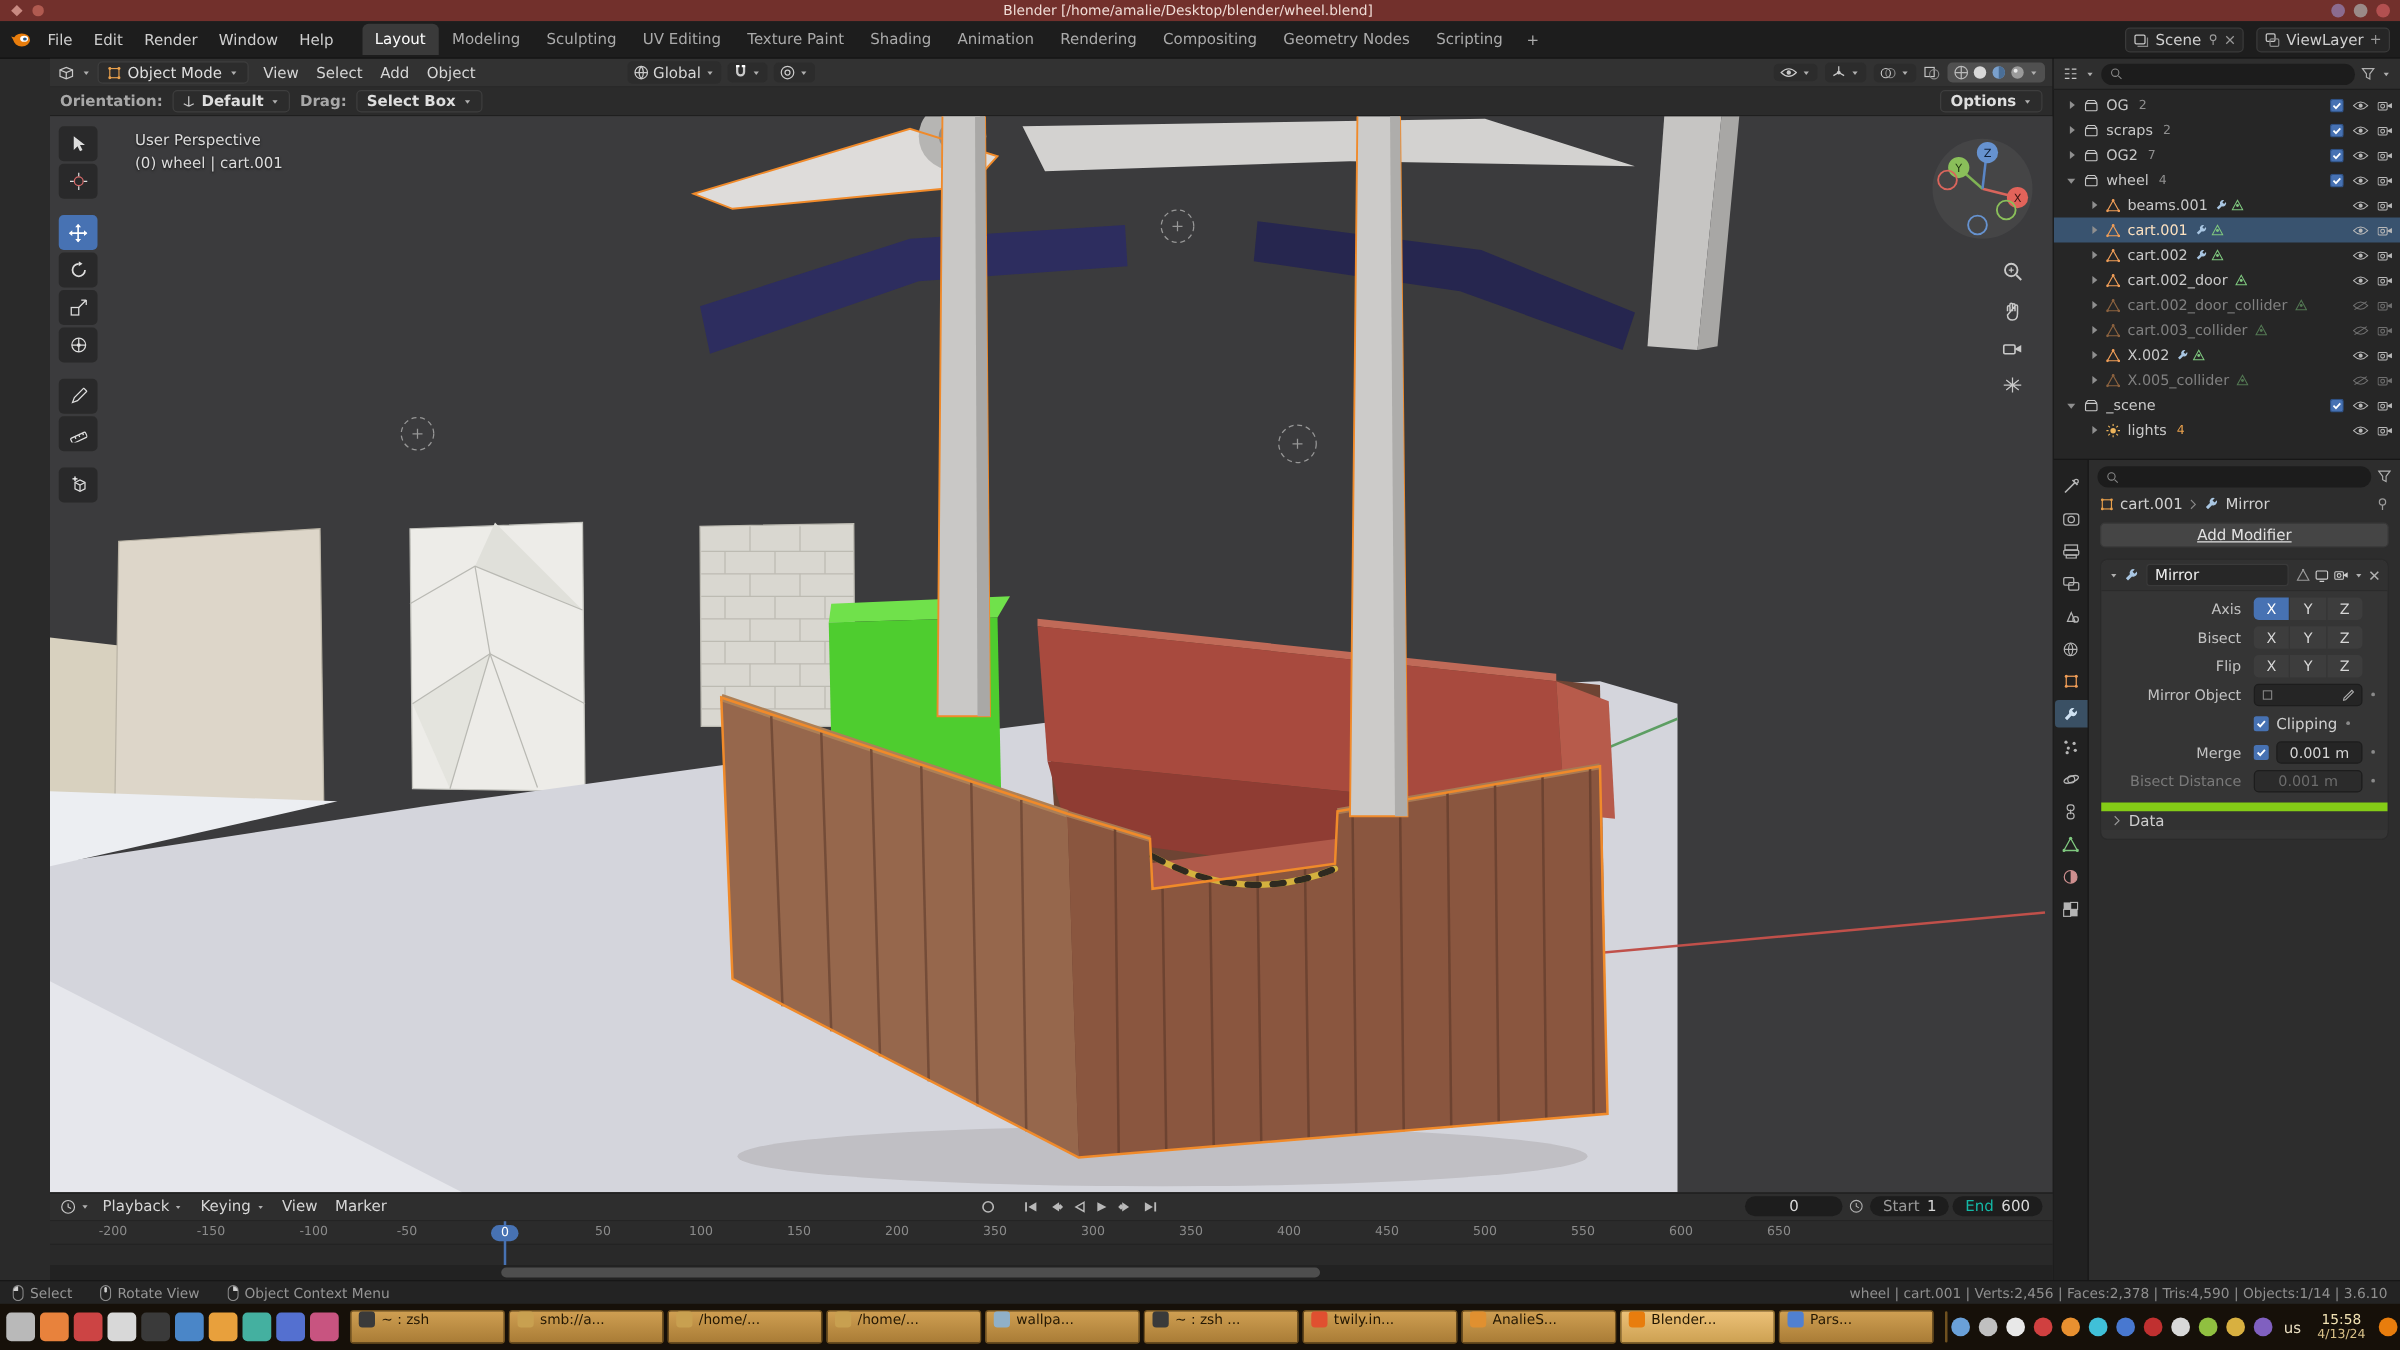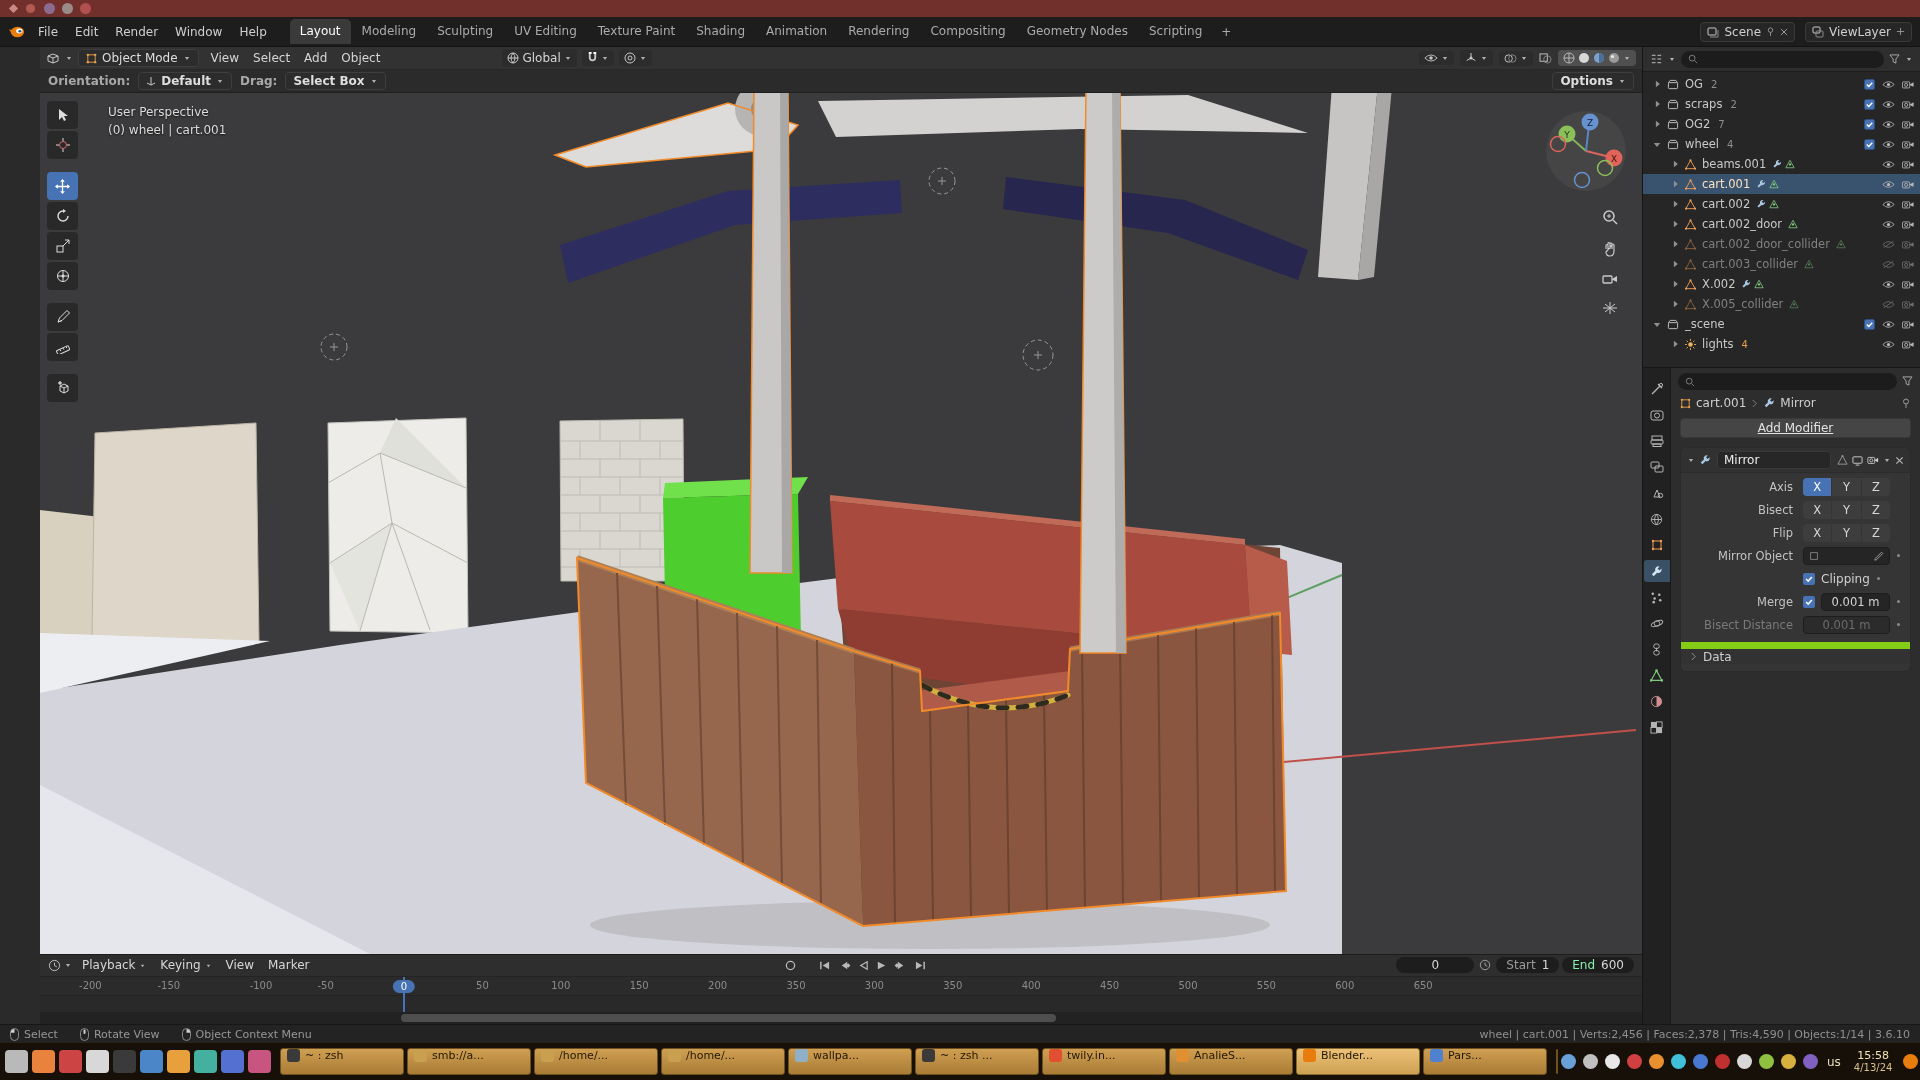--- a/index.html
+++ b/index.html
@@ -143,20 +143,21 @@
           <svg width="11" height="11" viewBox="0 0 12 12">
             <path d="M6 1l5 5-5 5-5-5z" fill="#c98a82"></path>
           </svg>
         </span>
       <span class="ic">
           <svg width="11" height="11" viewBox="0 0 12 12">
             <circle cx="6" cy="6" r="5" fill="#b05a50"></circle>
           </svg>
         </span>
     </div>
+    <div class="tb-title">Blender [/home/amalie/Desktop/blender/wheel.blend]</div>
     <div class="tb-controls">
       <span class="tb-btn" style="background:#8b6b8f"></span>
       <span class="tb-btn" style="background:#9a8a88"></span>
       <span class="tb-btn" style="background:#b25050"></span>
     </div>
   </div>
 
   <div class="topbar">
     <span class="ic" style="margin-right:4px">
       <svg width="17" height="13" viewBox="0 0 18 13">
@@ -722,28 +723,28 @@
               <svg width="12" height="12" viewBox="0 0 14 14">
                 <circle cx="7" cy="7" r="5.5" fill="none" stroke="#b0b0b0"></circle>
                 <path d="M7 4v3l2.5 1.5" stroke="#b0b0b0" fill="none"></path>
               </svg>
             </span>
           <div class="tl-field">
             <span style="color:#9a9a9a">Start</span>
             <span>1</span>
           </div>
           <div class="tl-field">
-            <span style="color:#86efac">End</span>
+            <span style="color:#14b8a6">End</span>
             <span>600</span>
           </div>
         </div>
         <div class="tl-ruler" id="tl-ruler">
             <span class="tick" style="left:50.39999999999998px">-200</span>
             <span class="tick" style="left:128.79999999999998px">-150</span>
-            <span class="tick" style="left:221px">-100</span>
+            <span class="tick" style="left:211px">-100</span>
             <span class="tick" style="left:285.6px">-50</span>
             <span class="tick" style="left:364px">0</span>
             <span class="tick" style="left:442.4px">50</span>
             <span class="tick" style="left:520.8px">100</span>
             <span class="tick" style="left:599.2px">150</span>
             <span class="tick" style="left:677.6px">200</span>
             <span class="tick" style="left:756px">350</span>
             <span class="tick" style="left:834.4000000000001px">300</span>
             <span class="tick" style="left:912.8000000000001px">350</span>
             <span class="tick" style="left:991.2px">400</span>

